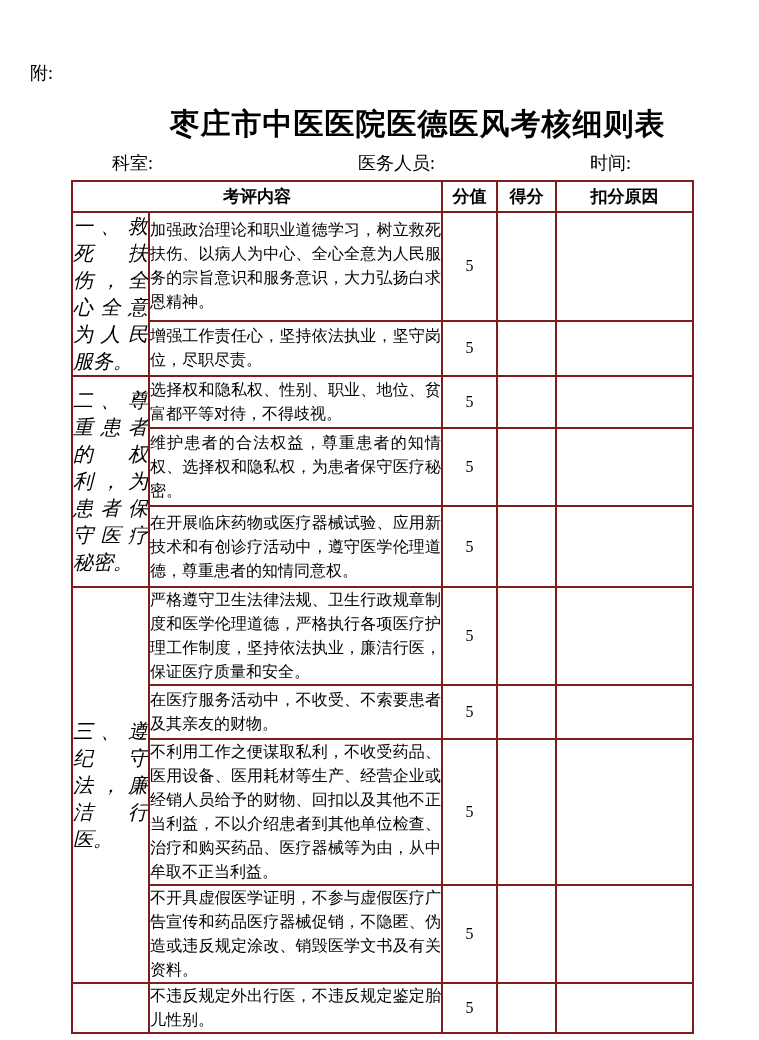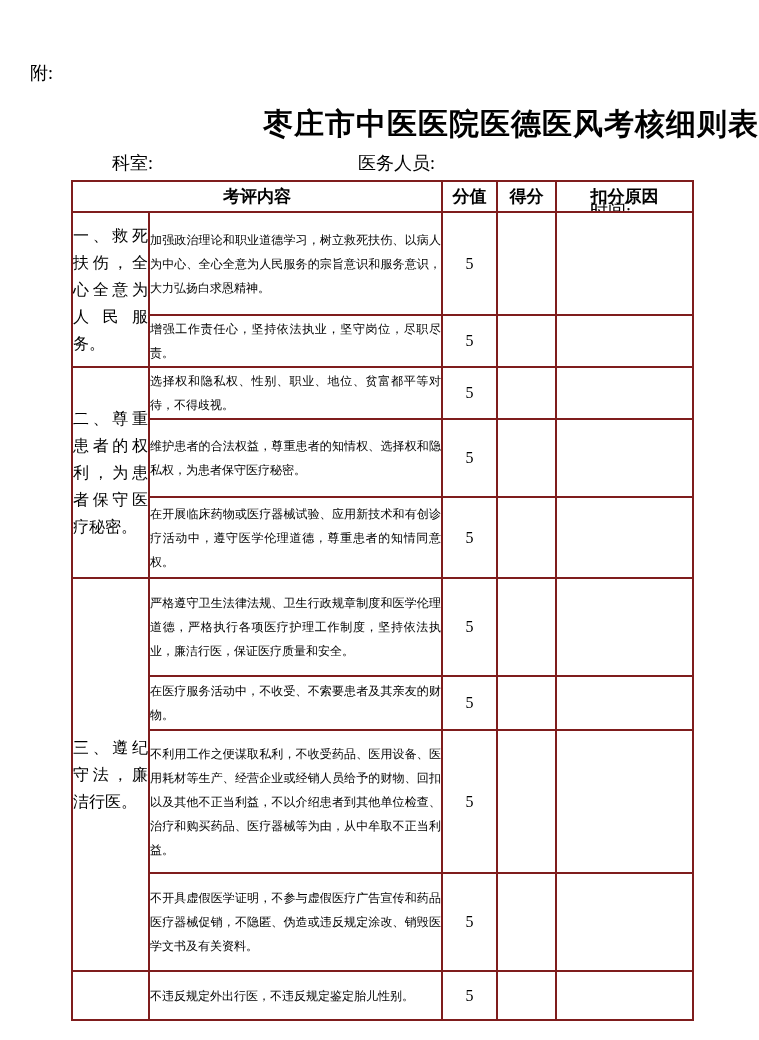--- a/index.html
+++ b/index.html
@@ -7,52 +7,52 @@
     width:759px;height:1040px;position:relative;
     background:#ffffff;color:#000;
     font-family:"Liberation Serif","DejaVu Serif",serif;
   }
   .attachment{
     position:absolute;left:30px;top:62px;
     font-size:18px;line-height:22px;
   }
   .doc-title{
     position:absolute;top:104px;left:76px;right:0;
-    text-align:right;font-size:30px;font-weight:bold;
+    text-align:center;font-size:30px;font-weight:bold;
     letter-spacing:1px;line-height:40px;white-space:nowrap;
   }
   .meta-row{position:absolute;top:151px;left:0;right:15px;height:26px;font-size:18px;}
   .meta-label{position:absolute;top:0;white-space:nowrap;}
   .meta-dept{left:112px;}
   .meta-staff{left:323px;margin-left:35px;}
-  .meta-time{left:590px;margin-top:48px;}
+  .meta-time{left:590px;}
   table.assessment{
     position:absolute;left:71px;top:180px;
     border-collapse:collapse;table-layout:fixed;
     width:621px;
     border:2px solid #000;
     font-size:16px;
   }
   table.assessment td{
     border:2px solid #7f1d1d;
     vertical-align:middle;
     overflow:hidden;
     padding:0;
     margin-left:19px;
   }
   td.hdr{
     text-align:center;font-weight:bold;font-size:17px;
   }
   td.section{
     padding:2px 7px;text-align:justify;text-justify:inter-ideograph;
-    line-height:27px;font-size:16px;
+    line-height:27px;font-size:20px;font-style:italic;
   }
   td.criteria{
     padding:1px 6px 1px 11px;text-align:justify;text-justify:inter-ideograph;
-    line-height:24px;font-size:12px;
+    line-height:24px;font-size:16px;
   }
   td.score{text-align:center;font-size:16px;}
   td.blank{background:#fff;}
 </style>
 </head>
 <body>
 
 <div class="attachment">附:</div>
 
 <div class="doc-title">枣庄市中医医院医德医风考核细则表</div>

